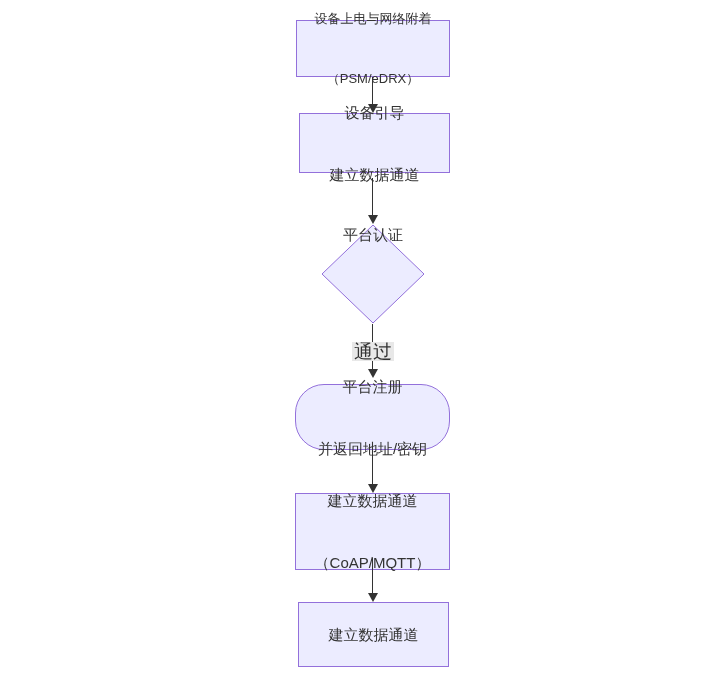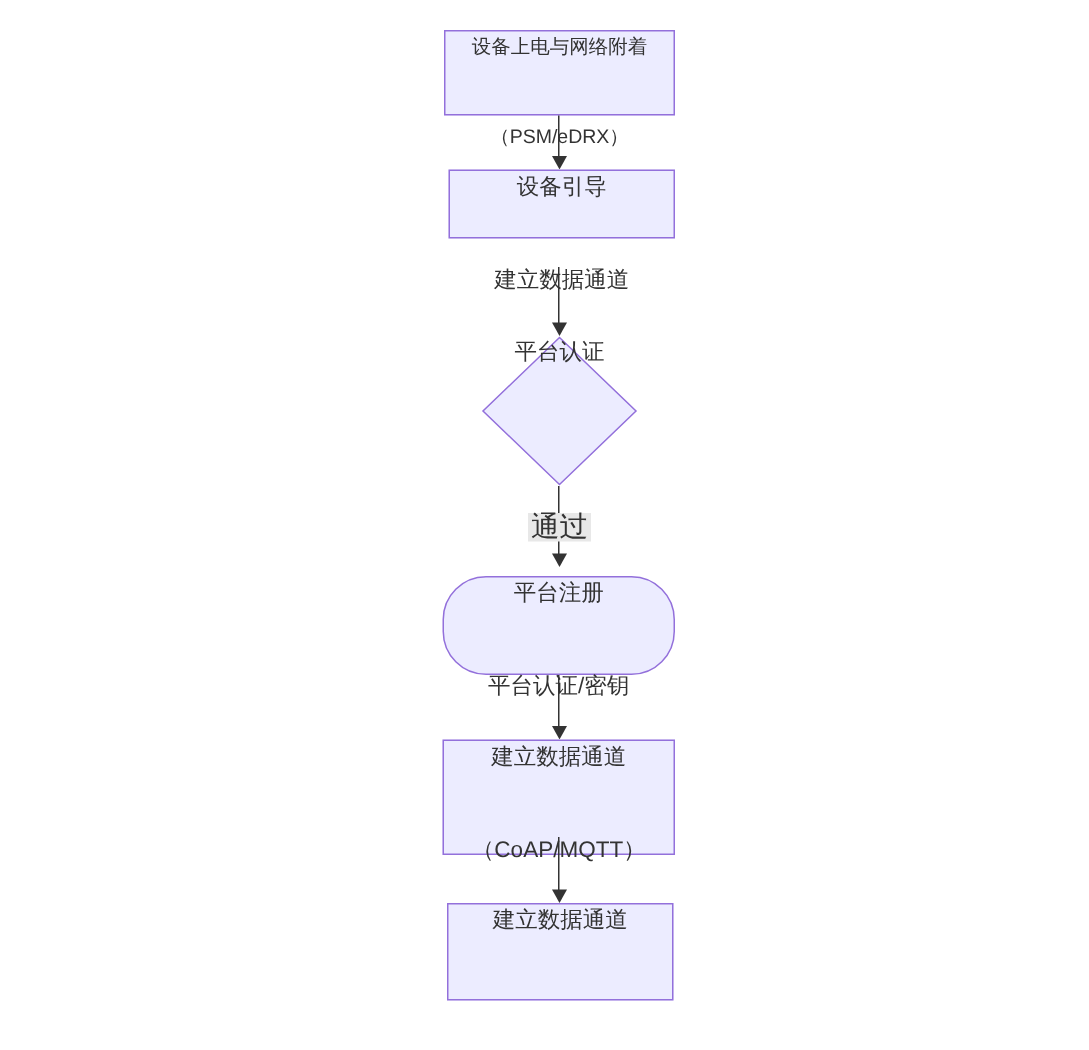--- a/index.html
+++ b/index.html
@@ -21,20 +21,21 @@
     color: var(--text);
     overflow: hidden;
   }
   .node.rect {
     position: absolute;
     background: var(--node_fill);
     border: 1px solid var(--node_border);
     display: flex;
     flex-direction: column;
     align-items: center;
+    justify-content: center;
     text-align: center;
     gap: 41px;
   }
   .nline {
     font-size: 15px;
     line-height: 21px;
     color: var(--text);
     white-space: nowrap;
   }
   .nline.small {
@@ -91,21 +92,21 @@
 <div class="canvas">
 
   <div class="node rect" style="left:296px; top:20px; width:154px; height:57px;">
     <div class="nline small">设备上电与网络附着</div>
     <div class="nline small">（PSM/eDRX）</div>
   </div>
 
   <div class="edge-line" style="top:77px; height:28px;"></div>
   <div class="arrowhead" style="top:104px;"></div>
 
-  <div class="node rect" style="left:299px; top:113px; width:151px; height:46px;">
+  <div class="node rect" style="left:299px; top:113px; width:151px; height:60px;">
     <div class="nline">设备引导</div>
     <div class="nline">建立数据通道</div>
   </div>
 
   <div class="edge-line" style="top:178px; height:38px;"></div>
   <div class="arrowhead" style="top:215px;"></div>
 
   <div class="diamond-wrap">
     <svg width="104" height="100" viewBox="0 0 104 100">
       <polygon points="52,1 103,50 52,99 1,50" style="fill:var(--node_fill); stroke:var(--node_border); stroke-width:1;"></polygon>
@@ -114,21 +115,21 @@
       <span class="nline">平台认证</span>
     </div>
   </div>
 
   <div class="edge-line" style="top:324px; height:47px;"></div>
   <div class="edge-label" style="top:342px;">通过</div>
   <div class="arrowhead" style="top:369px;"></div>
 
   <div class="node rect" style="left:295px; top:384px; width:155px; height:66px;border-radius:29px;">
     <div class="nline">平台注册</div>
-    <div class="nline">平台认证/密钥</div>
+    <div class="nline">并返回地址/密钥</div>
   </div>
 
   <div class="edge-line" style="top:450px; height:35px;"></div>
   <div class="arrowhead" style="top:484px;"></div>
 
   <div class="node rect" style="left:295px; top:493px; width:155px; height:77px;">
     <div class="nline">建立数据通道</div>
     <div class="nline">（CoAP/MQTT）</div>
   </div>
 

